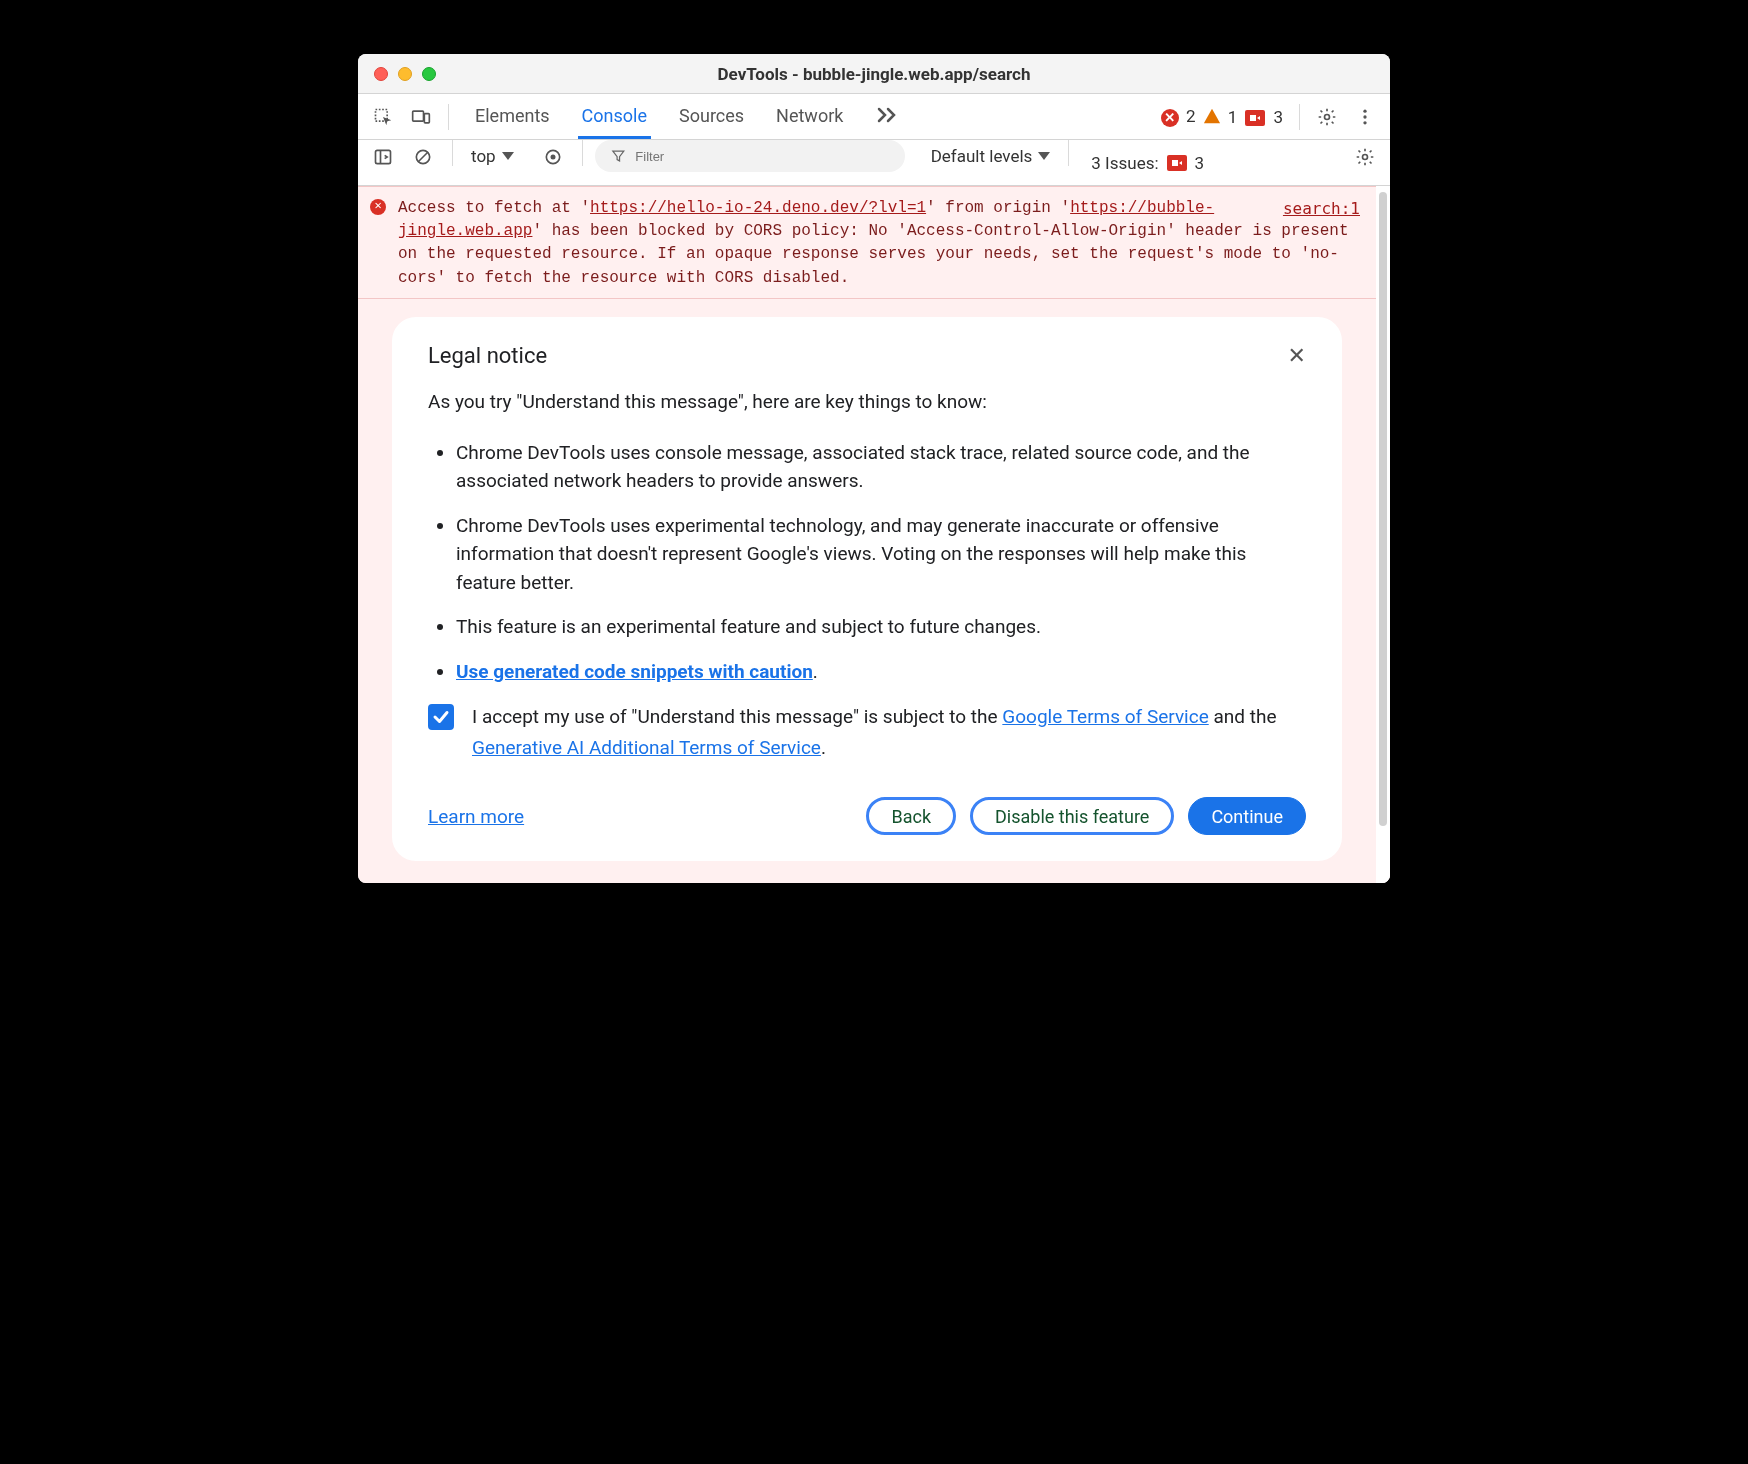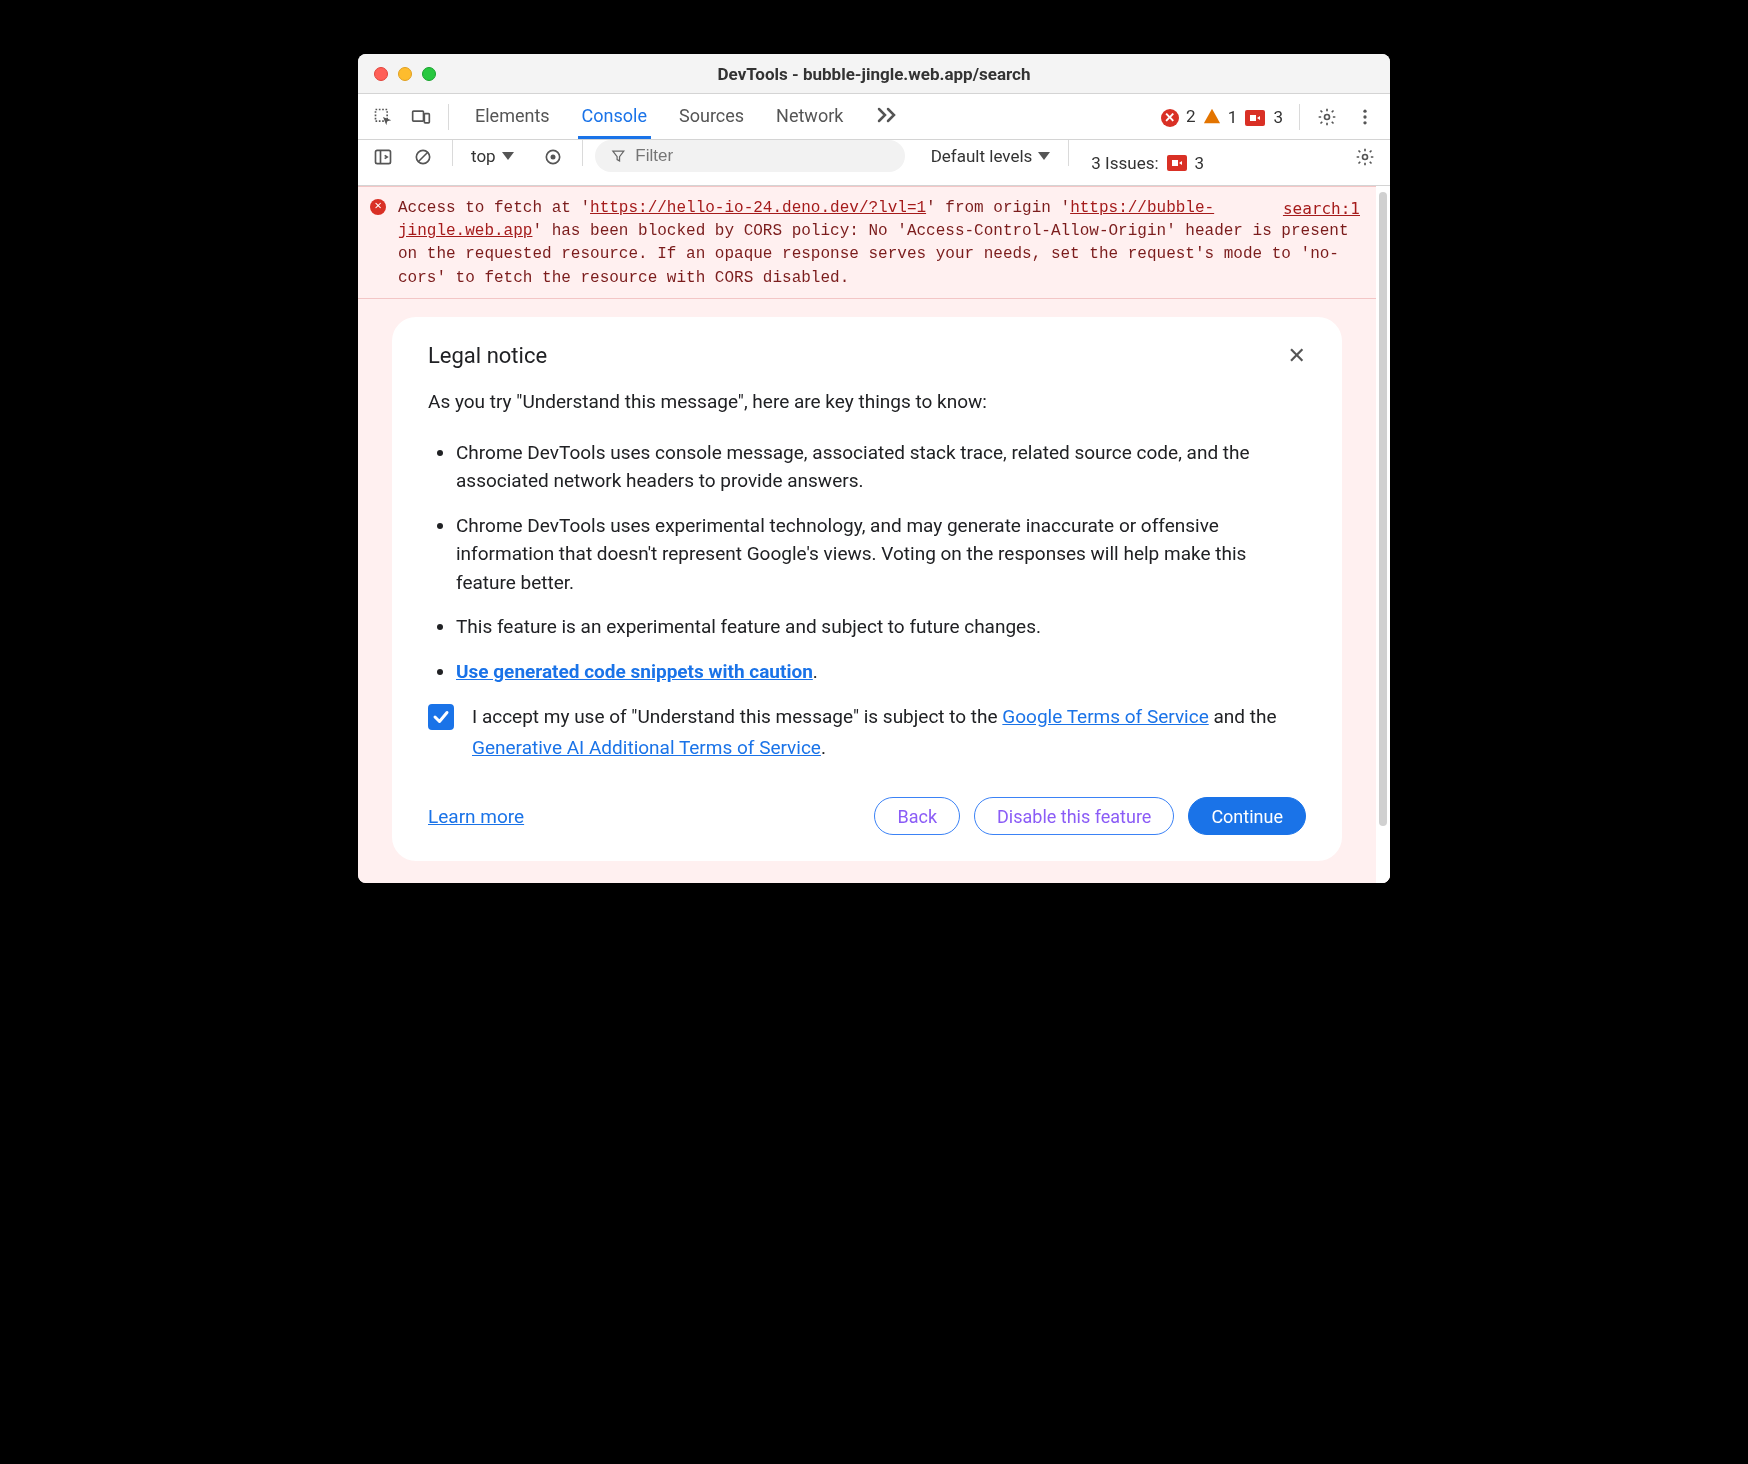--- a/index.html
+++ b/index.html
@@ -89,21 +89,21 @@
     display:flex; align-items:center; gap:6px;
     font-size:17px; color:#333; height:32px; padding:0 6px;
     cursor:pointer;
   }
   .filter-input {
     display:flex; align-items:center; gap:8px;
     height:32px; background:#f2f2f2; border-radius:30px;
     padding:0 16px; color:#666; width:310px; font-size:17px;
   }
   .filter-input input {
-    border:none; outline:none; background:transparent; font-size:17px; width:100%;
+    border:none; outline:none; background:transparent; font-size:13px; width:100%;
   }
   .levels { font-size:17px; color:#333; margin-left:14px;}
   .issues-btn { display:flex; align-items:center; gap:8px; font-size:17px; color:#333; margin-left:10px;}
   
   .console-area {
     background:#fff0f0;
     position:relative;
     padding-bottom: 22px;
     border-right: 14px solid #fff;
   }
@@ -165,21 +165,21 @@
     display:flex; align-items:center; justify-content:space-between;
     margin-top:34px;
   }
   .learn { color:#1a73e8; text-decoration:underline; font-size:19px; }
   .buttons { display:flex; gap:14px; }
   .btn {
     height:38px; padding:0 22px; border-radius:24px;
     display:flex; align-items:center; font-size:18px;
     cursor:pointer;
   }
-  .btn-outline { border:1px solid #3b82f6; color:#8b5cf6; background:#fff; }
+  .btn-outline { border:3px solid #3b82f6; color:#14532d; background:#fff; }
   .btn-filled { background:#1a73e8; color:#fff; border:1px solid #1a73e8; }
   
   .caret { border-left:6px solid transparent; border-right:6px solid transparent; border-top:8px solid #555; }
 </style>
 </head>
 <body>
 
 <div class="window">
 
   <div class="titlebar">

